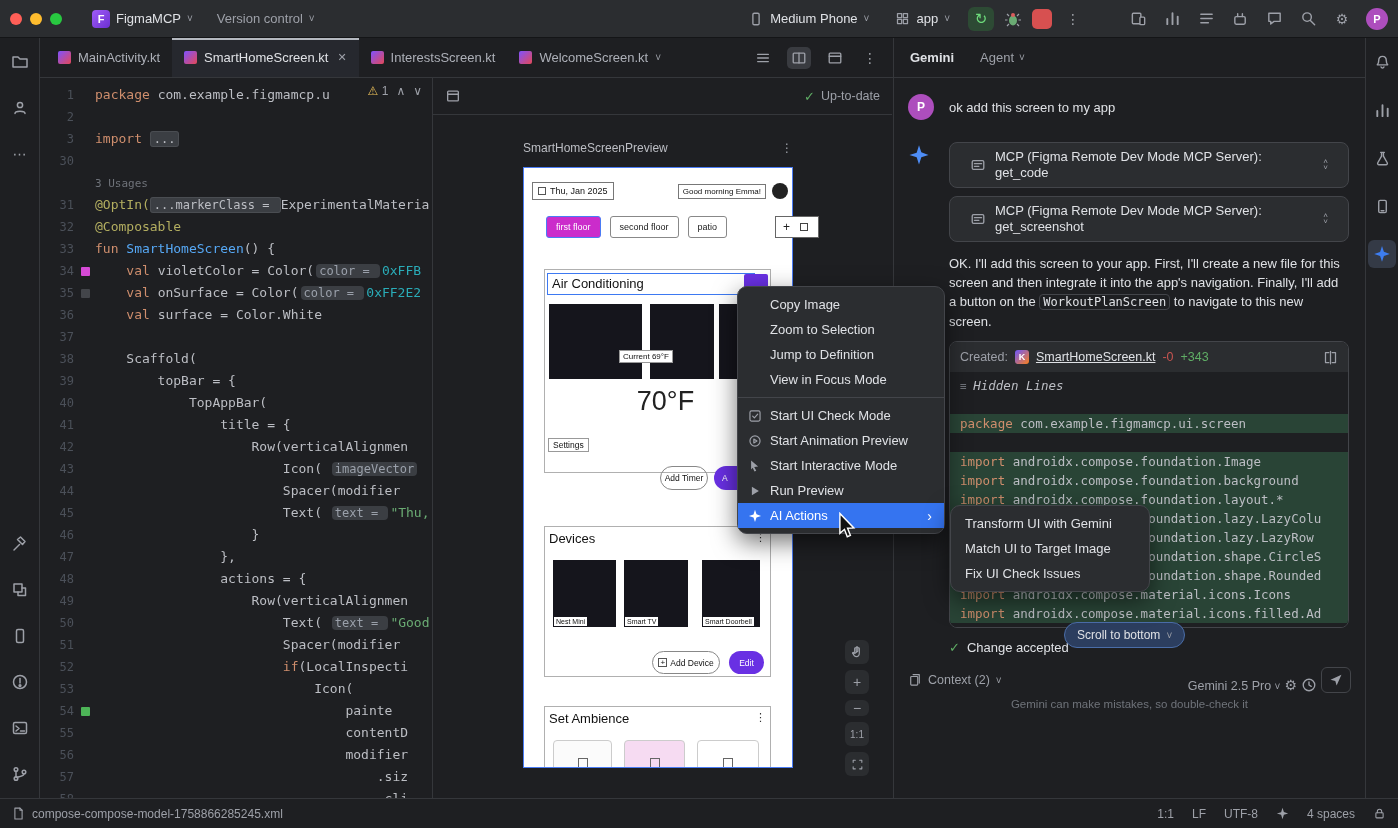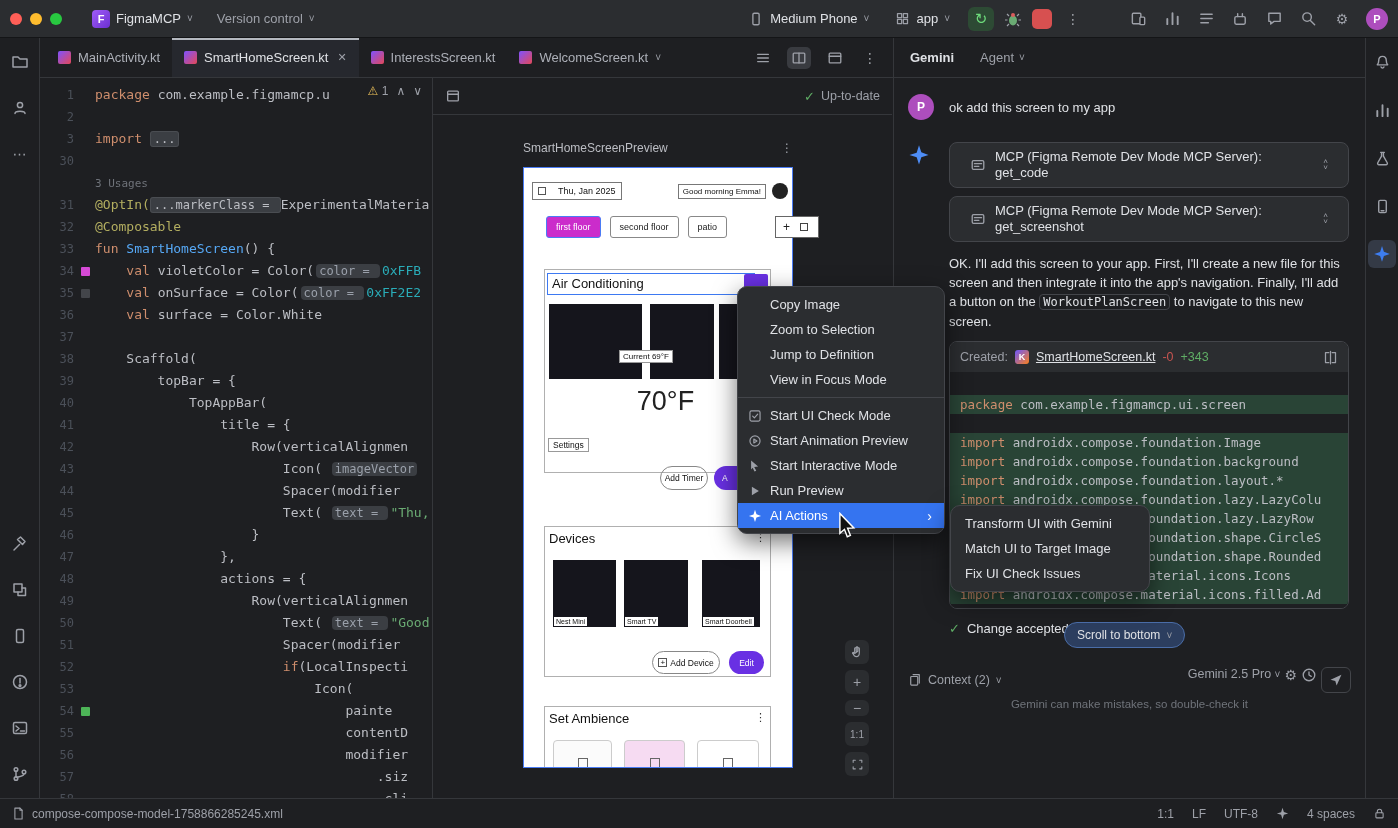--- a/index.html
+++ b/index.html
@@ -88,21 +88,21 @@
   .uptodate{margin-left:auto;display:flex;align-items:center;gap:6px;font-size:12.5px;color:var(--text2)}
   .gcheck{color:var(--green);font-size:13px}
   .canvas{flex:1;position:relative;overflow:hidden}
   .canvas-label{position:absolute;left:90px;top:26px;width:270px;display:flex;justify-content:space-between;
     color:#bcbec4;font-size:12px}
   .canvas-label .kebab{font-size:12px;padding:0}
 
   .phone{position:absolute;left:90px;top:52px;width:270px;height:601px;background:#fff;
     border:1px solid #4a7cf5;overflow:hidden;color:#111}
   .p-header{position:absolute;left:8px;right:4px;top:12px;height:22px;display:flex;align-items:center}
-  .p-date{display:inline-flex;align-items:center;gap:12px;border:1px solid #777;padding:3px 5px;font-size:9px}
+  .p-date{display:inline-flex;align-items:center;gap:4px;border:1px solid #777;padding:3px 5px;font-size:9px}
   .p-cal{width:8px;height:8px;border:1px solid #555;flex:none}
   .p-greet{border:1px solid #777;padding:2px 4px;font-size:8px;margin-left:auto;margin-right:6px}
   .p-avatar{width:16px;height:16px;border-radius:50%;background:#222;flex:none}
   .p-tabs{position:absolute;left:22px;top:48px;display:flex;gap:9px}
   .p-chip{border:1px solid #888;border-radius:3px;font-size:9px;padding:0 9px;height:22px;line-height:20px;color:#222;background:#fff}
   .p-chip.active{background:var(--magenta);color:#fff;border:1px solid #4a7cf5}
   .plus-box{position:absolute;left:342px;top:101px;width:44px;height:22px;background:#fff;border:1px solid #666;
     display:flex;align-items:center;color:#222;z-index:5}
   .plus-box .pb-plus{font-size:12px;margin-left:7px}
   .plus-box .pb-handle{width:8px;height:8px;border:1px solid #444;background:#fff;margin-left:10px}
@@ -185,21 +185,21 @@
   .g-code{background:#1e1f22;padding:4px 0;font-family:"DejaVu Sans Mono","Liberation Mono",monospace;
     font-size:12.5px;overflow:hidden}
   .code-line{height:19px;line-height:19px;padding:0 10px;white-space:pre}
   .code-line.diff{background:var(--diffbg)}
   .g-status{margin-top:12px;display:flex;align-items:center;gap:7px}
   .g-scrollpill{position:absolute;left:170px;top:584px;height:26px;border-radius:13px;background:#2c3e5f;
     border:1px solid #4a6da8;color:var(--text);font-size:12px;display:flex;align-items:center;gap:6px;padding:0 12px;z-index:10}
   .g-input{height:76px;flex:none;border-top:1px solid var(--border);padding:12px 16px;color:var(--dim);line-height:19px}
   .g-controls{height:36px;flex:none;display:flex;align-items:center;padding:0 14px;color:var(--text2);font-size:12.5px}
   .g-context{display:flex;align-items:center;gap:6px}
-  .g-right{margin-left:auto;display:flex;align-items:flex-start;gap:4px}
+  .g-right{margin-left:auto;display:flex;align-items:flex-end;gap:4px}
   .g-send{width:30px;height:26px;border:1px solid var(--border2);border-radius:6px;background:transparent;
     display:flex;align-items:center;justify-content:center}
   .g-footer{height:24px;flex:none;text-align:center;color:var(--dim);font-size:11.5px}
 
   
   .statusbar{height:30px;flex:none;border-top:1px solid var(--border);display:flex;align-items:center;
     padding:0 12px;color:var(--text2);font-size:12px;gap:18px}
   .sb-left{display:flex;align-items:center;gap:7px;flex:1;min-width:0}
   .sb-right{display:flex;align-items:center;gap:18px}
   .glyph{font-size:14px}
@@ -604,20 +604,21 @@
                 <a class="g-file">SmartHomeScreen.kt</a>
                 <span class="g-del">-0</span>
                 <span class="g-add">+343</span>
                 <span class="g-diff-icon">
                     <svg class="ic" width="15" height="15" viewBox="0 0 18 18">
                       <path d="M7 3H3v12h4M11 3h4v12h-4M9 1.5v15"></path>
                     </svg>
                   </span>
               </div>
               <div class="g-code">
+                  <div class="code-line"><span class="tk-u">≡ </span><span class="tk-hid">Hidden Lines</span></div>
                   <div class="code-line"></div>
                   <div class="code-line diff"><span class="tk-k">package </span><span class="tk-d">com.example.figmamcp.ui.screen</span></div>
                   <div class="code-line"></div>
                   <div class="code-line diff"><span class="tk-k">import </span><span class="tk-d">androidx.compose.foundation.Image</span></div>
                   <div class="code-line diff"><span class="tk-k">import </span><span class="tk-d">androidx.compose.foundation.background</span></div>
                   <div class="code-line diff"><span class="tk-k">import </span><span class="tk-d">androidx.compose.foundation.layout.*</span></div>
                   <div class="code-line diff"><span class="tk-k">import </span><span class="tk-d">androidx.compose.foundation.lazy.LazyColu</span></div>
                   <div class="code-line diff"><span class="tk-k">import </span><span class="tk-d">androidx.compose.foundation.lazy.LazyRow</span></div>
                   <div class="code-line diff"><span class="tk-k">import </span><span class="tk-d">androidx.compose.foundation.shape.CircleS</span></div>
                   <div class="code-line diff"><span class="tk-k">import </span><span class="tk-d">androidx.compose.foundation.shape.Rounded</span></div>

